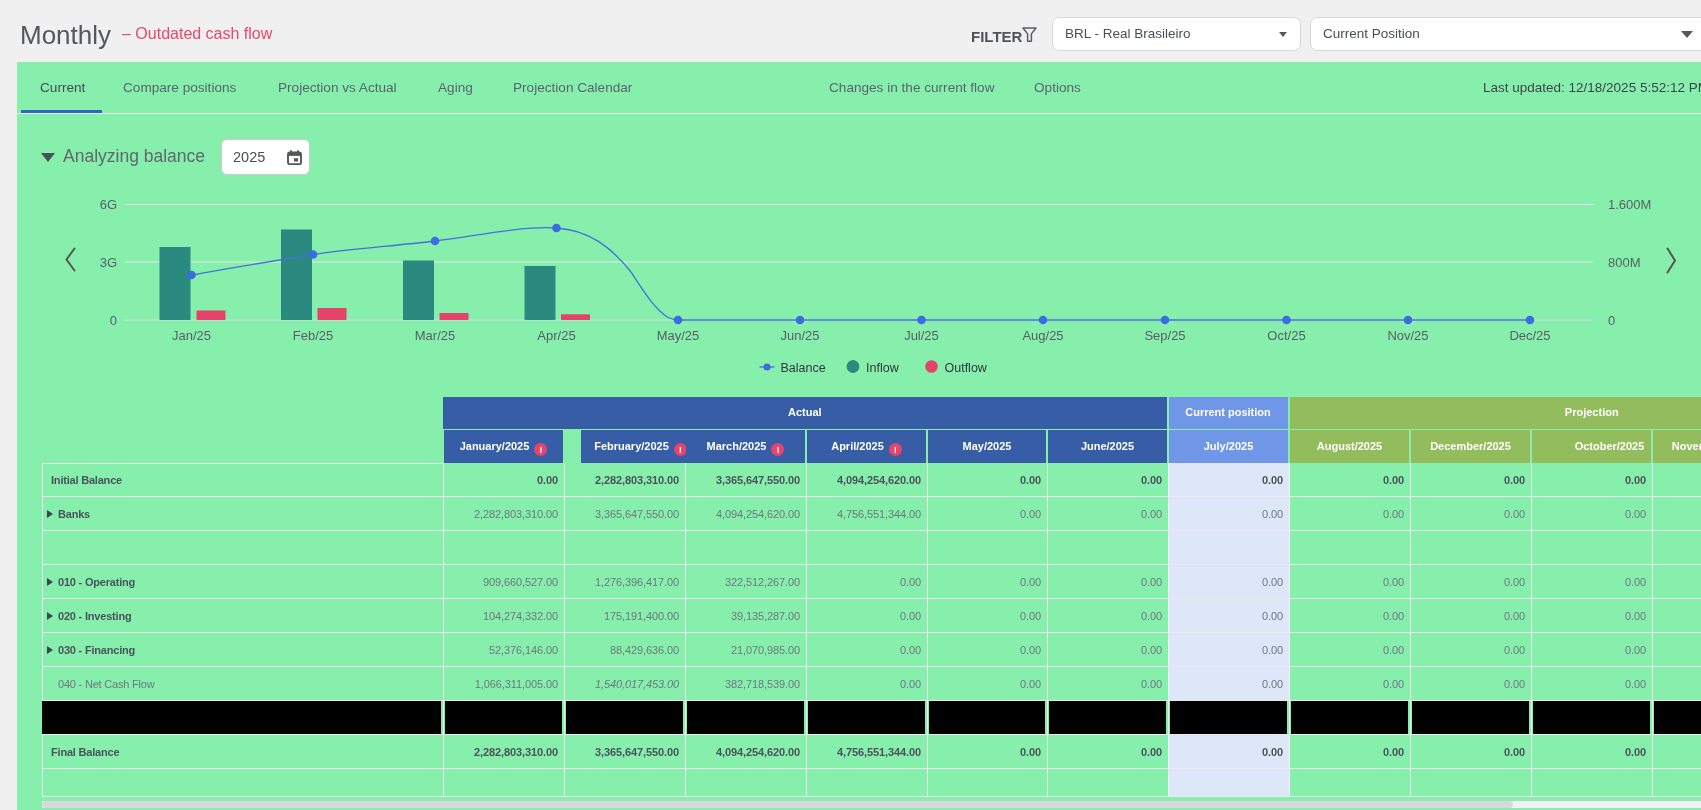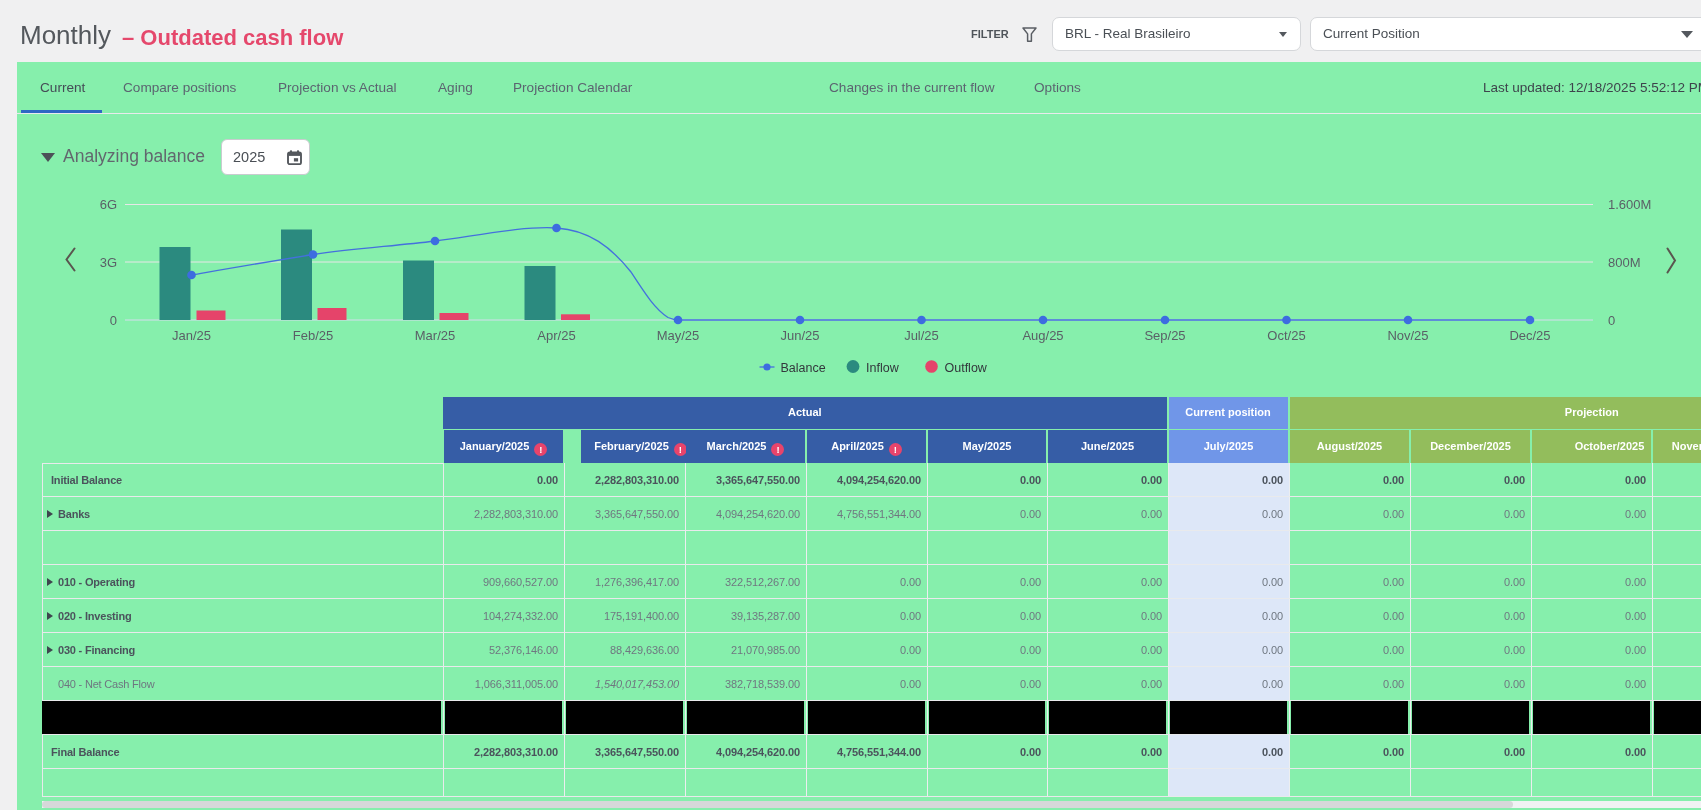--- a/index.html
+++ b/index.html
@@ -1,21 +1,21 @@
 <!DOCTYPE html>
 <html><head>
 <meta charset="utf-8">
 <style>
   * { margin:0; padding:0; box-sizing:border-box; }
   html,body { width:1701px; height:810px; overflow:hidden; font-family:"Liberation Sans",sans-serif; background:#f0f0f1; }
   .abs { position:absolute; }
   #hdr { position:absolute; left:0; top:0; width:1701px; height:62px; background:#f0f0f1; }
   #title { position:absolute; left:20px; top:20px; font-size:26px; color:#54585d; }
-  #subtitle { position:absolute; left:122px; top:25px; font-size:22px; color:#e5486c;font-weight:bold; }
-  #filterlbl { position:absolute; left:971px; top:28px; font-size:11px; font-weight:bold; color:#4f545a; letter-spacing:0; }
+  #subtitle { position:absolute; left:122px; top:25px; font-size:16px; color:#e5486c; }
+  #filterlbl { position:absolute; left:971px; top:28px; font-size:15px; font-weight:bold; color:#4f545a; letter-spacing:0; }
   .sel { position:absolute; top:17px; height:34px; background:#fff; border:1px solid #d5d7da; border-radius:7px; font-size:13.5px; color:#4a4f55; line-height:32px; padding-left:12px; }
   .caret { position:absolute; width:0; height:0; border-left:4.5px solid transparent; border-right:4.5px solid transparent; border-top:5.5px solid #54585e; }
   #card { position:absolute; left:17px; top:62px; width:1684px; height:748px; background:#86efac; }
   #tabs { position:absolute; left:0; top:0; width:1684px; height:52px; border-bottom:1px solid #e9eaec; }
   .tab { position:absolute; top:0; height:52px; line-height:51px; font-size:13.6px; color:#5b6470; white-space:nowrap; }
   #underline { position:absolute; left:4px; top:47.5px; width:81px; height:3px; background:#2d68c4; }
   #lastupd { position:absolute; top:0; left:1466px; height:52px; line-height:51px; font-size:13.5px; color:#3e444c; white-space:nowrap; }
   #anatri { position:absolute; left:24px; top:91px; width:0; height:0; border-left:7px solid transparent; border-right:7px solid transparent; border-top:9px solid #4c5158; }
   #analbl { position:absolute; left:46px; top:84px; font-size:17.5px; color:#62676e; }
   #yearbox { position:absolute; left:204px; top:77px; width:89px; height:36px; border:1px solid #c9cbcf; border-radius:6px; background:#fff;padding-left:36px; }

